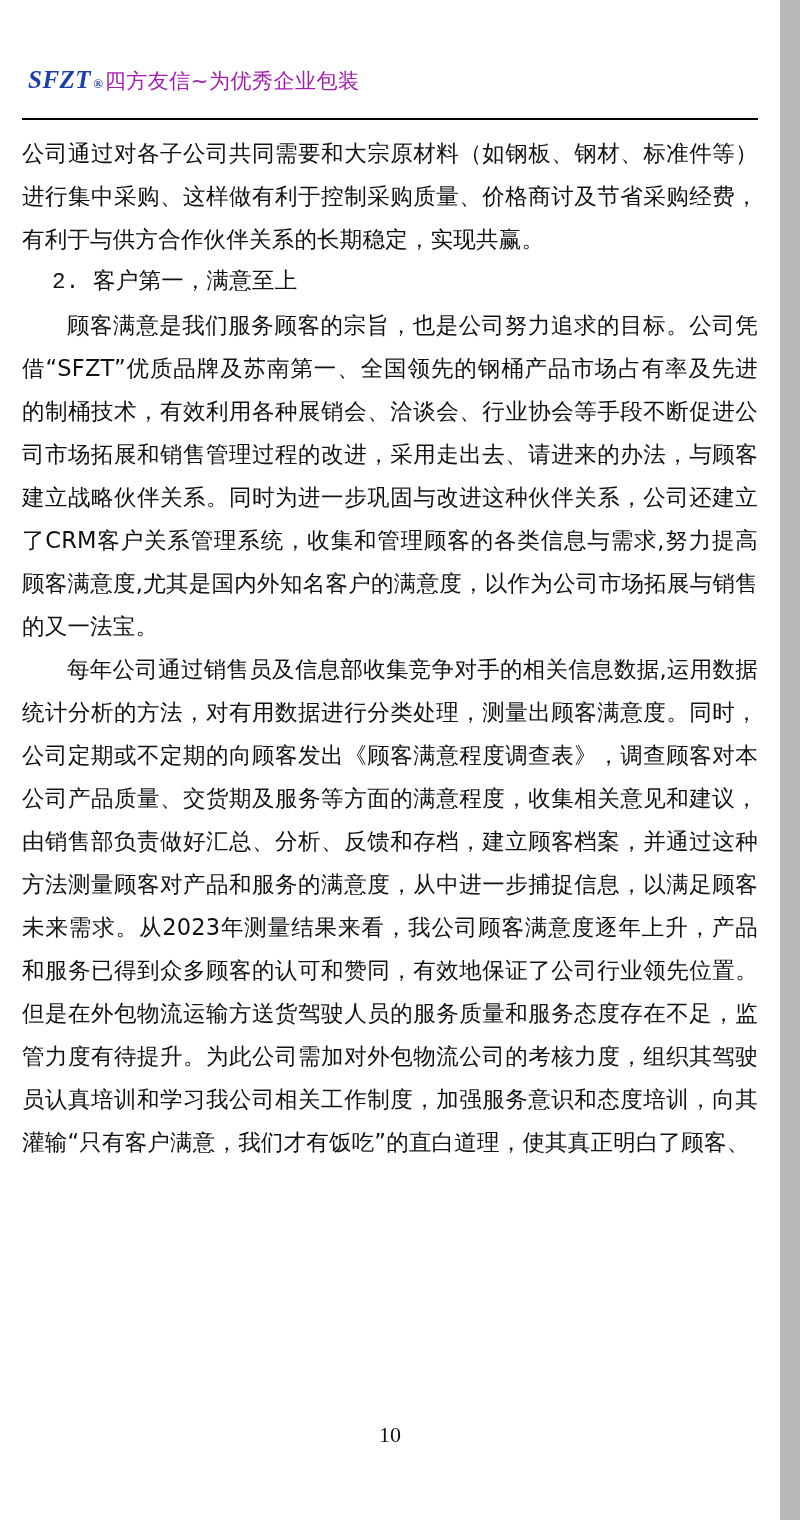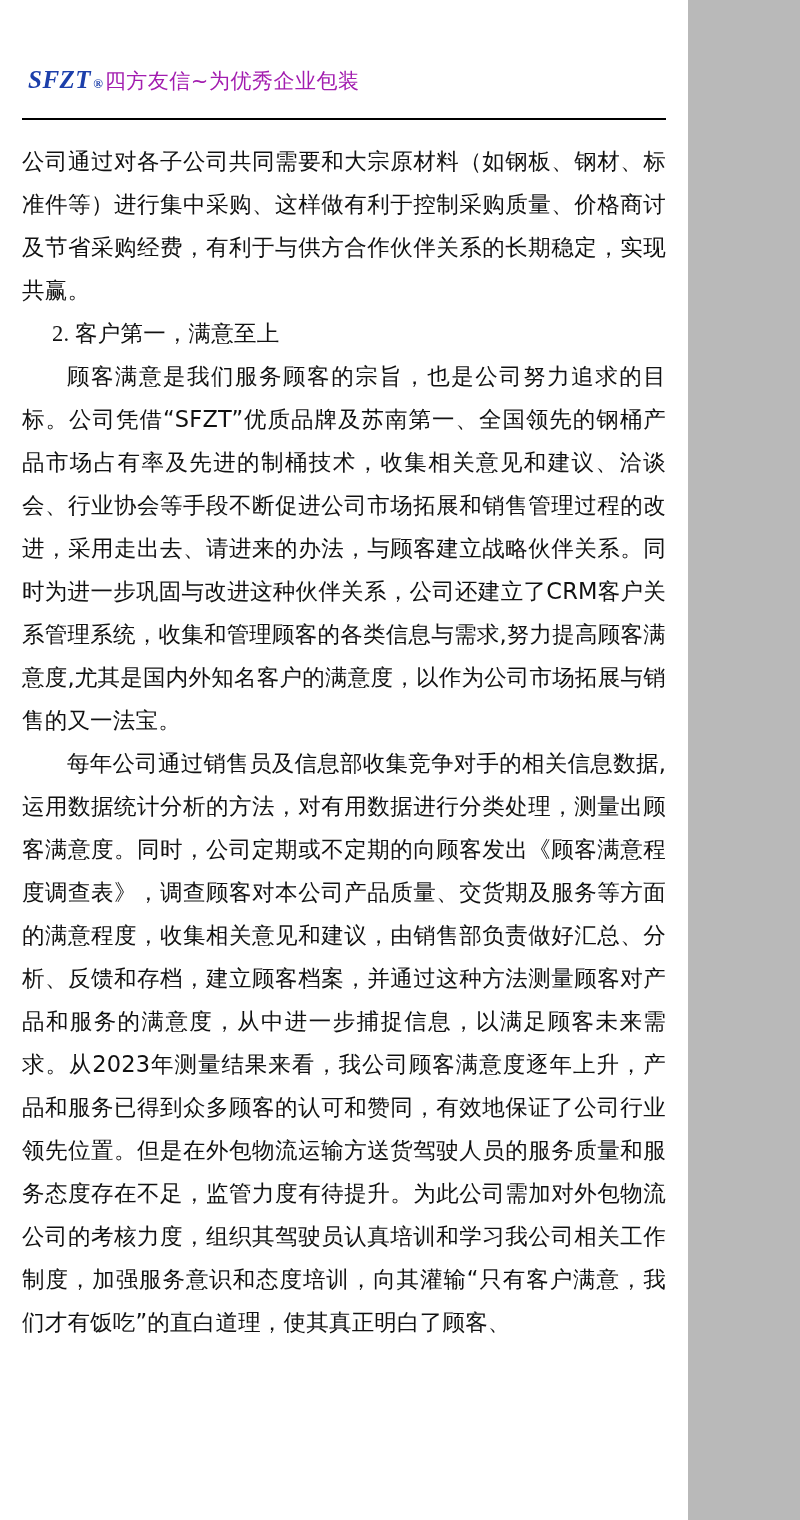--- a/index.html
+++ b/index.html
@@ -2,21 +2,21 @@
 <html><head>
 <meta charset="utf-8">
 <style>
   html, body {
     margin: 0;
     padding: 0;
     background: #b9b9b9;
   }
   .page {
     position: relative;
-    width: 688px;
+    width: 780px;
     height: 1520px;
     background: #ffffff;
     box-sizing: border-box;
     overflow: hidden;
     font-family: "Liberation Serif", "DejaVu Serif", serif;
   }
   .content {
     position: absolute;
     left: 22px;
     right: 22px;
@@ -60,38 +60,37 @@
     color: #a21caf;
     margin-left: 2px;
     letter-spacing: 0.5px;
   }
   
   .body-text {
     position: absolute;
     top: 132px;
     left: 0;
     right: 0;
-    margin-top: 8px;
   }
   p.para {
     margin: 0 0 0 0;
     font-size: 22.5px;
     line-height: 43px;
     color: #111111;
     text-align: justify;
     text-justify: inter-ideograph;
     font-family: "DejaVu Sans", "Liberation Sans", sans-serif;
     letter-spacing: 0.2px;
   }
   p.indent {
     text-indent: 45px;
   }
   p.heading {
     text-indent: 30px;
-    font-family: Liberation Serif, serif;
+    font-family: Liberation Mono, monospace;
   }
   
   .page-number {
     position: absolute;
     bottom: 72px;
     left: 0;
     right: 0;
     text-align: center;
     font-size: 22px;
     color: #111111;
@@ -108,18 +107,19 @@
       <div class="header-inner">
         <span class="logo-text">SFZT</span>
           <span class="logo-reg">®</span>
         <span class="header-cn">四方友信~为优秀企业包装</span>
       </div>
     </div>
 
     <div class="body-text">
       <p class="para">公司通过对各子公司共同需要和大宗原材料（如钢板、钢材、标准件等）进行集中采购、这样做有利于控制采购质量、价格商讨及节省采购经费，有利于与供方合作伙伴关系的长期稳定，实现共赢。</p>
       <p class="para heading">2. 客户第一，满意至上</p>
-      <p class="para indent">顾客满意是我们服务顾客的宗旨，也是公司努力追求的目标。公司凭借“SFZT”优质品牌及苏南第一、全国领先的钢桶产品市场占有率及先进的制桶技术，收集相关意见和建议、洽谈会、行业协会等手段不断促进公司市场拓展和销售管理过程的改进，采用走出去、请进来的办法，与顾客建立战略伙伴关系。同时为进一步巩固与改进这种伙伴关系，公司还建立了CRM客户关系管理系统，收集和管理顾客的各类信息与需求,努力提高顾客满意度,尤其是国内外知名客户的满意度，以作为公司市场拓展与销售的又一法宝。</p>
+      <p class="para indent">顾客满意是我们服务顾客的宗旨，也是公司努力追求的目标。公司凭借“SFZT”优质品牌及苏南第一、全国领先的钢桶产品市场占有率及先进的制桶技术，有效利用各种展销会、洽谈会、行业协会等手段不断促进公司市场拓展和销售管理过程的改进，采用走出去、请进来的办法，与顾客建立战略伙伴关系。同时为进一步巩固与改进这种伙伴关系，公司还建立了CRM客户关系管理系统，收集和管理顾客的各类信息与需求,努力提高顾客满意度,尤其是国内外知名客户的满意度，以作为公司市场拓展与销售的又一法宝。</p>
       <p class="para indent">每年公司通过销售员及信息部收集竞争对手的相关信息数据,运用数据统计分析的方法，对有用数据进行分类处理，测量出顾客满意度。同时，公司定期或不定期的向顾客发出《顾客满意程度调查表》，调查顾客对本公司产品质量、交货期及服务等方面的满意程度，收集相关意见和建议，由销售部负责做好汇总、分析、反馈和存档，建立顾客档案，并通过这种方法测量顾客对产品和服务的满意度，从中进一步捕捉信息，以满足顾客未来需求。从2023年测量结果来看，我公司顾客满意度逐年上升，产品和服务已得到众多顾客的认可和赞同，有效地保证了公司行业领先位置。但是在外包物流运输方送货驾驶人员的服务质量和服务态度存在不足，监管力度有待提升。为此公司需加对外包物流公司的考核力度，组织其驾驶员认真培训和学习我公司相关工作制度，加强服务意识和态度培训，向其灌输“只有客户满意，我们才有饭吃”的直白道理，使其真正明白了顾客、</p>
     </div>
 
+    <div class="page-number">10</div>
   </div>
 </div>
 
 </body></html>

